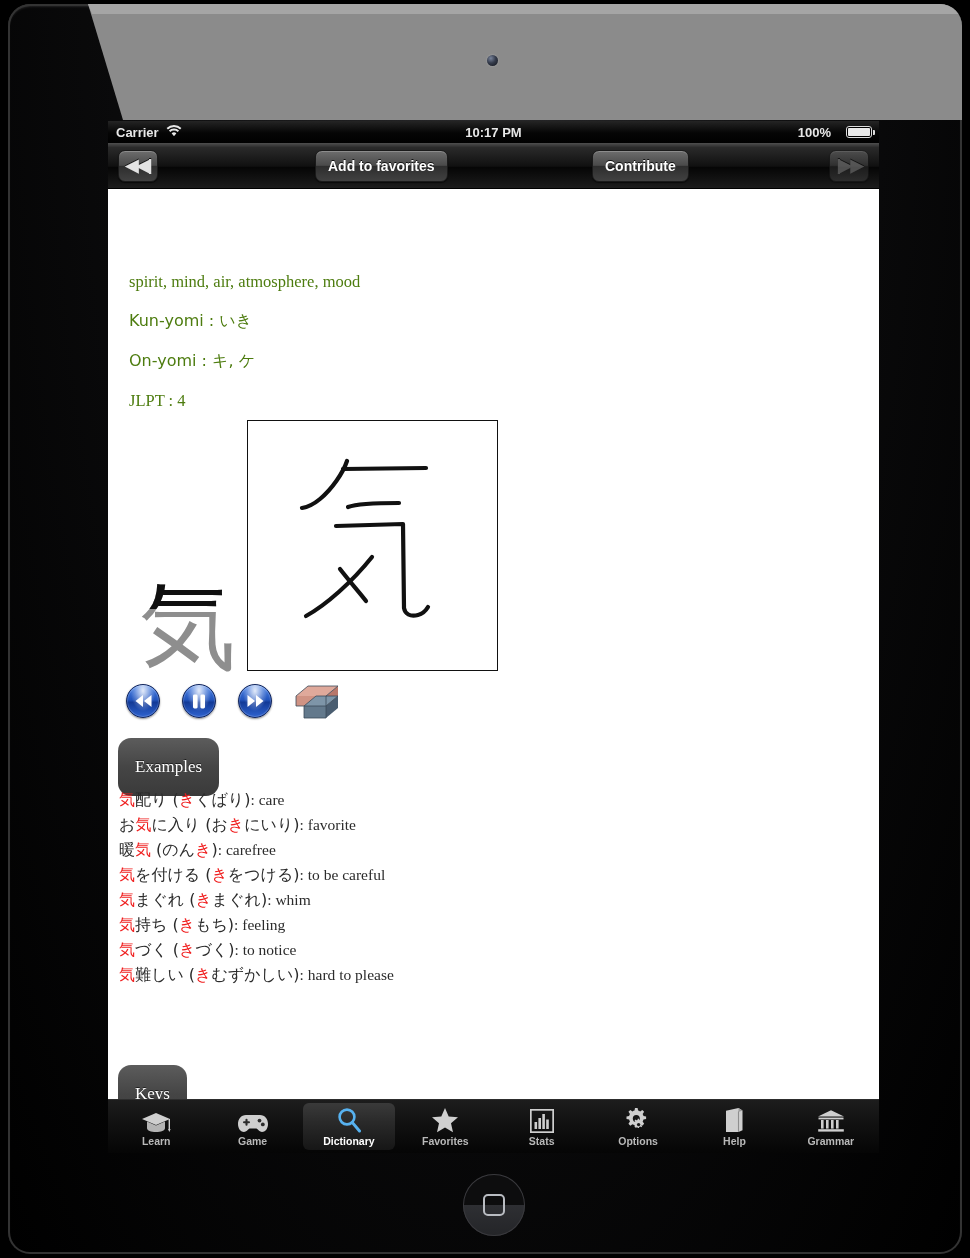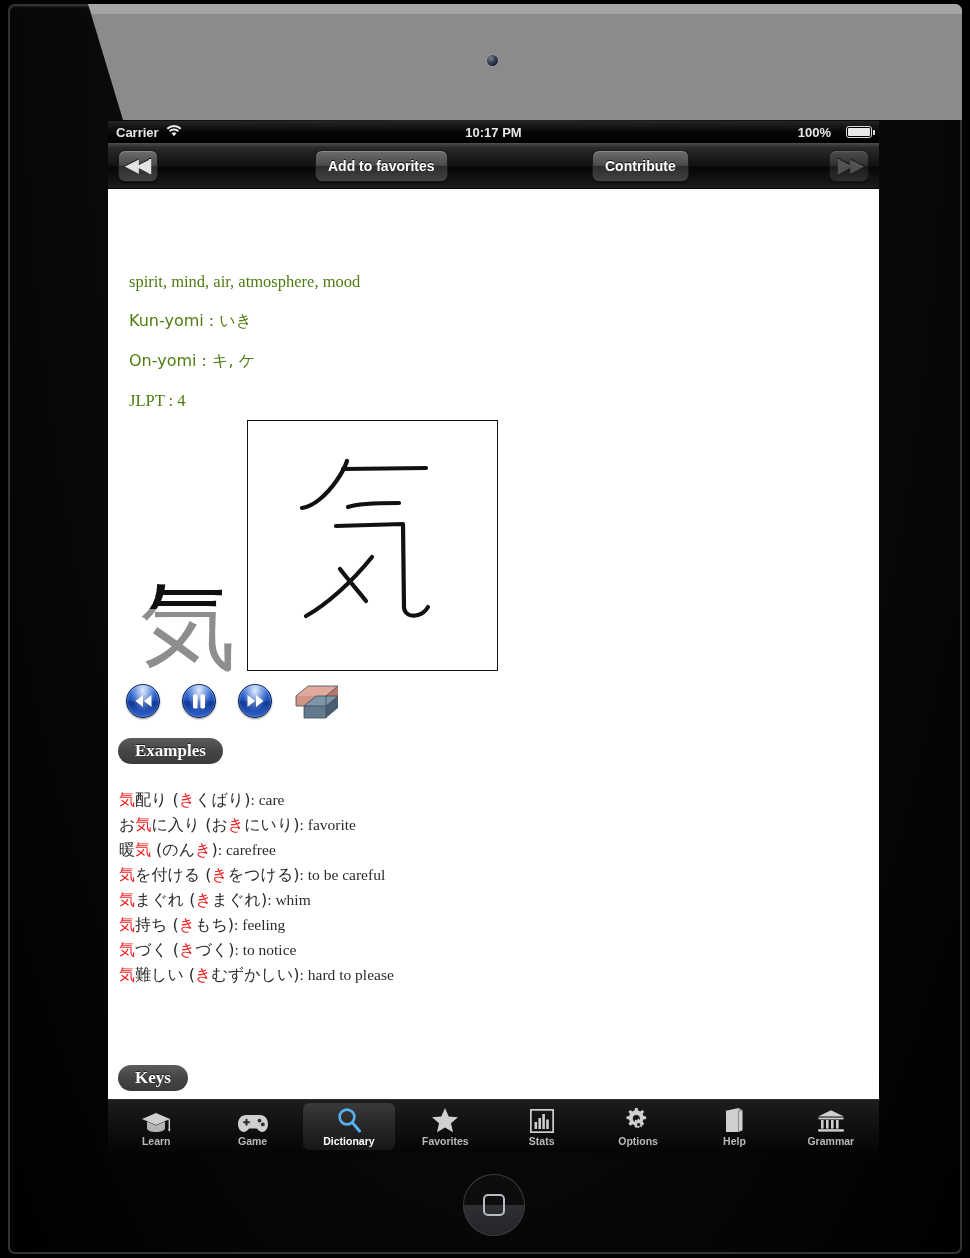--- a/index.html
+++ b/index.html
@@ -12,21 +12,21 @@
 
   
   #device {
     position: absolute; left: 0; top: 0;
     width: 970px; height: 1258px;
     background: #000;
   }
   #bezel {
     position: absolute;
     left: 8px; top: 4px; width: 954px; height: 1250px;
-    border-radius: 7px;
+    border-radius: 22px;
     background: radial-gradient(ellipse at 50% 0%, #2a2a2c 0%, #0a0a0b 55%, #000 100%);
     box-shadow: inset 0 0 0 2px #333, inset 0 2px 3px rgba(255,255,255,0.22);
     overflow: hidden;
   }
   
   #bezel-glare {
     position: absolute;
     left: 0; top: 0; width: 100%; height: 116px;
     pointer-events: none;
   }
@@ -154,22 +154,22 @@
   #c-pause { left: 64px; }
   #c-fwd { left: 120px; }
   .round-btn svg { display: block; }
   #eraser { position: absolute; left: 176px; top: 0; width: 46px; height: 38px; cursor: pointer; }
 
   
   .pill {
     position: absolute; left: 10px;
     background: linear-gradient(180deg, #5c5c5c 0%, #454545 50%, #3a3a3a 100%);
     color: #fff; font-family: "Liberation Serif", serif;
-    font-weight: bold; font-size: 17px;
-    border-radius: 13px; padding: 3px 17px;
+    font-weight: normal; font-size: 17px;
+    border-radius: 13px; padding: 19px 17px;
     text-shadow: 0 -1px 0 rgba(0,0,0,0.6);
   }
   #pill-examples { top: 549px; }
   #pill-keys { top: 876px; }
 
   #examples {
     position: absolute; left: 11px; top: 598px;
     font-size: 15.5px; line-height: 25px; color: #2b2b2b;
   }
   #examples .hl { color: #f01d1d; }

